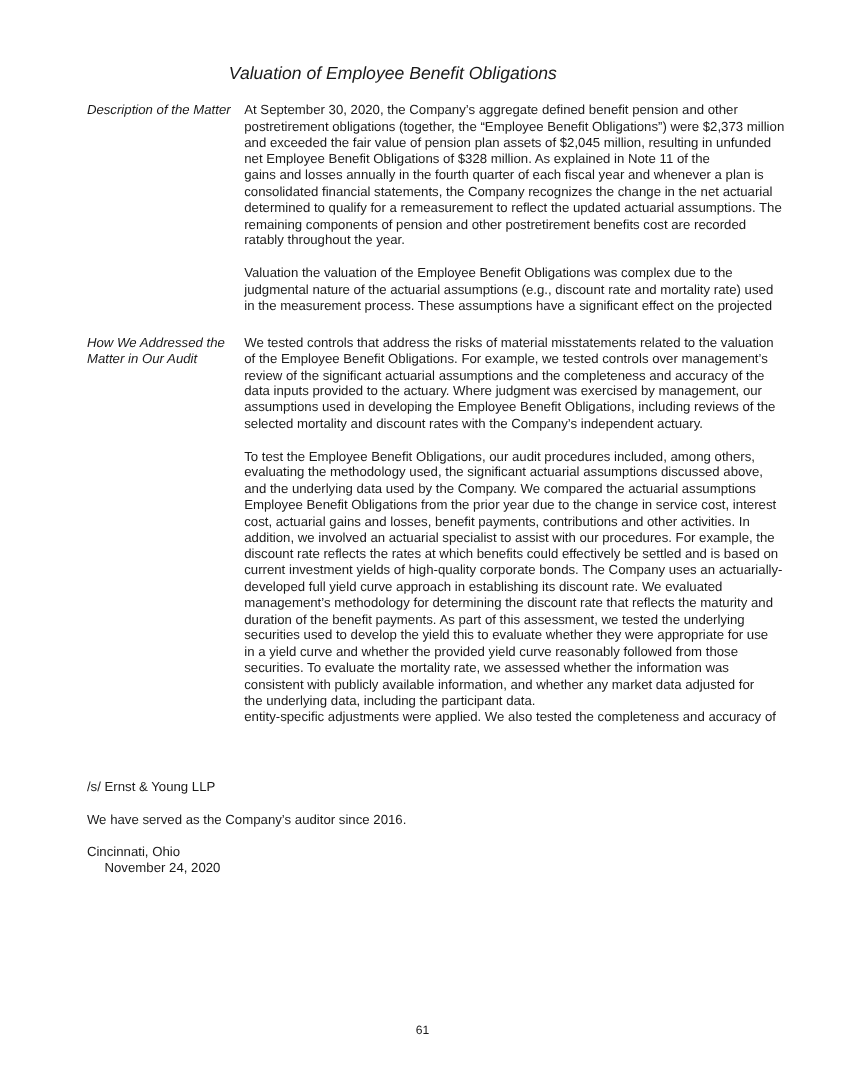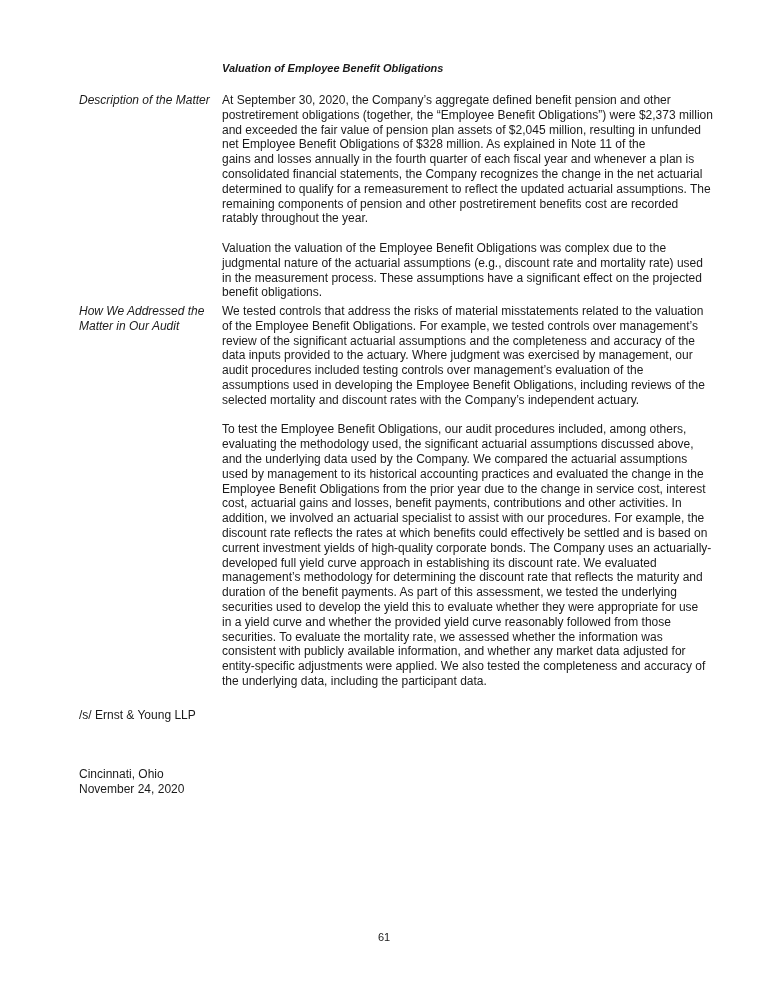--- a/index.html
+++ b/index.html
@@ -17,25 +17,25 @@
       line-height: 14.8px;
       overflow: hidden;
     }
     .page {
       position: absolute;
       left: 0; top: 0;
       width: 768px; height: 984px;
     }
     .heading {
       position: absolute;
-      left: 222px;
+      left: 208px;
       top: 61px;
-      font-weight: bold;
+      font-weight: normal;
       font-style: italic;
-      font-size: 11px;
+      font-size: 16px;
     }
     .row {
       position: absolute;
       left: 79px;
       width: 640px;
     }
     .row-label {
       position: absolute;
       left: 0;
       top: 0;
@@ -61,21 +61,21 @@
     #row2 { top: 304px; }
     .sig {
       position: absolute;
       left: 79px;
       white-space: nowrap;
       text-align: right;
     }
     #signature { top: 708px; }
     #served { top: 738px; }
     #city { top: 767px; }
-    #date { top: 782px; }
+    #date { top: 782px; margin-left: 16px; }
     .page-number {
       position: absolute;
       left: 0;
       width: 768px;
       top: 930px;
       text-align: center;
       font-size: 11px;
     }
   </style>
 </head>
@@ -96,59 +96,57 @@
           <span class="line">gains and losses annually in the fourth quarter of each fiscal year and whenever a plan is</span>
           <span class="line">consolidated financial statements, the Company recognizes the change in the net actuarial</span>
           <span class="line">determined to qualify for a remeasurement to reflect the updated actuarial assumptions. The</span>
           <span class="line">remaining components of pension and other postretirement benefits cost are recorded</span>
           <span class="line">ratably throughout the year.</span>
         </p>
       <p>
           <span class="line">Valuation the valuation of the Employee Benefit Obligations was complex due to the</span>
           <span class="line">judgmental nature of the actuarial assumptions (e.g., discount rate and mortality rate) used</span>
           <span class="line">in the measurement process. These assumptions have a significant effect on the projected</span>
-          <span class="line">benefit obligations.</span>
         </p>
     </div>
   </div>
 
   <div class="row" id="row2">
     <div class="row-label">How We Addressed the
 Matter in Our Audit</div>
     <div class="row-body">
       <p>
           <span class="line">We tested controls that address the risks of material misstatements related to the valuation</span>
           <span class="line">of the Employee Benefit Obligations. For example, we tested controls over management’s</span>
           <span class="line">review of the significant actuarial assumptions and the completeness and accuracy of the</span>
           <span class="line">data inputs provided to the actuary. Where judgment was exercised by management, our</span>
-          <span class="line">audit procedures included testing controls over management’s evaluation of the</span>
           <span class="line">assumptions used in developing the Employee Benefit Obligations, including reviews of the</span>
           <span class="line">selected mortality and discount rates with the Company’s independent actuary.</span>
         </p>
       <p>
           <span class="line">To test the Employee Benefit Obligations, our audit procedures included, among others,</span>
           <span class="line">evaluating the methodology used, the significant actuarial assumptions discussed above,</span>
           <span class="line">and the underlying data used by the Company. We compared the actuarial assumptions</span>
-          <span class="line">used by management to its historical accounting practices and evaluated the change in the</span>
           <span class="line">Employee Benefit Obligations from the prior year due to the change in service cost, interest</span>
           <span class="line">cost, actuarial gains and losses, benefit payments, contributions and other activities. In</span>
           <span class="line">addition, we involved an actuarial specialist to assist with our procedures. For example, the</span>
           <span class="line">discount rate reflects the rates at which benefits could effectively be settled and is based on</span>
           <span class="line">current investment yields of high-quality corporate bonds. The Company uses an actuarially-</span>
           <span class="line">developed full yield curve approach in establishing its discount rate. We evaluated</span>
           <span class="line">management’s methodology for determining the discount rate that reflects the maturity and</span>
           <span class="line">duration of the benefit payments. As part of this assessment, we tested the underlying</span>
           <span class="line">securities used to develop the yield this to evaluate whether they were appropriate for use</span>
           <span class="line">in a yield curve and whether the provided yield curve reasonably followed from those</span>
           <span class="line">securities. To evaluate the mortality rate, we assessed whether the information was</span>
           <span class="line">consistent with publicly available information, and whether any market data adjusted for</span>
+          <span class="line">the underlying data, including the participant data.</span>
           <span class="line">entity-specific adjustments were applied. We also tested the completeness and accuracy of</span>
-          <span class="line">the underlying data, including the participant data.</span>
         </p>
     </div>
   </div>
 
   <div class="sig" id="signature">/s/ Ernst &amp; Young LLP</div>
+  <div class="sig" id="served">We have served as the Company’s auditor since 2016.</div>
   <div class="sig" id="city">Cincinnati, Ohio</div>
   <div class="sig" id="date">November 24, 2020</div>
 
   <div class="page-number">61</div>
 </div>
 
 </body></html>

